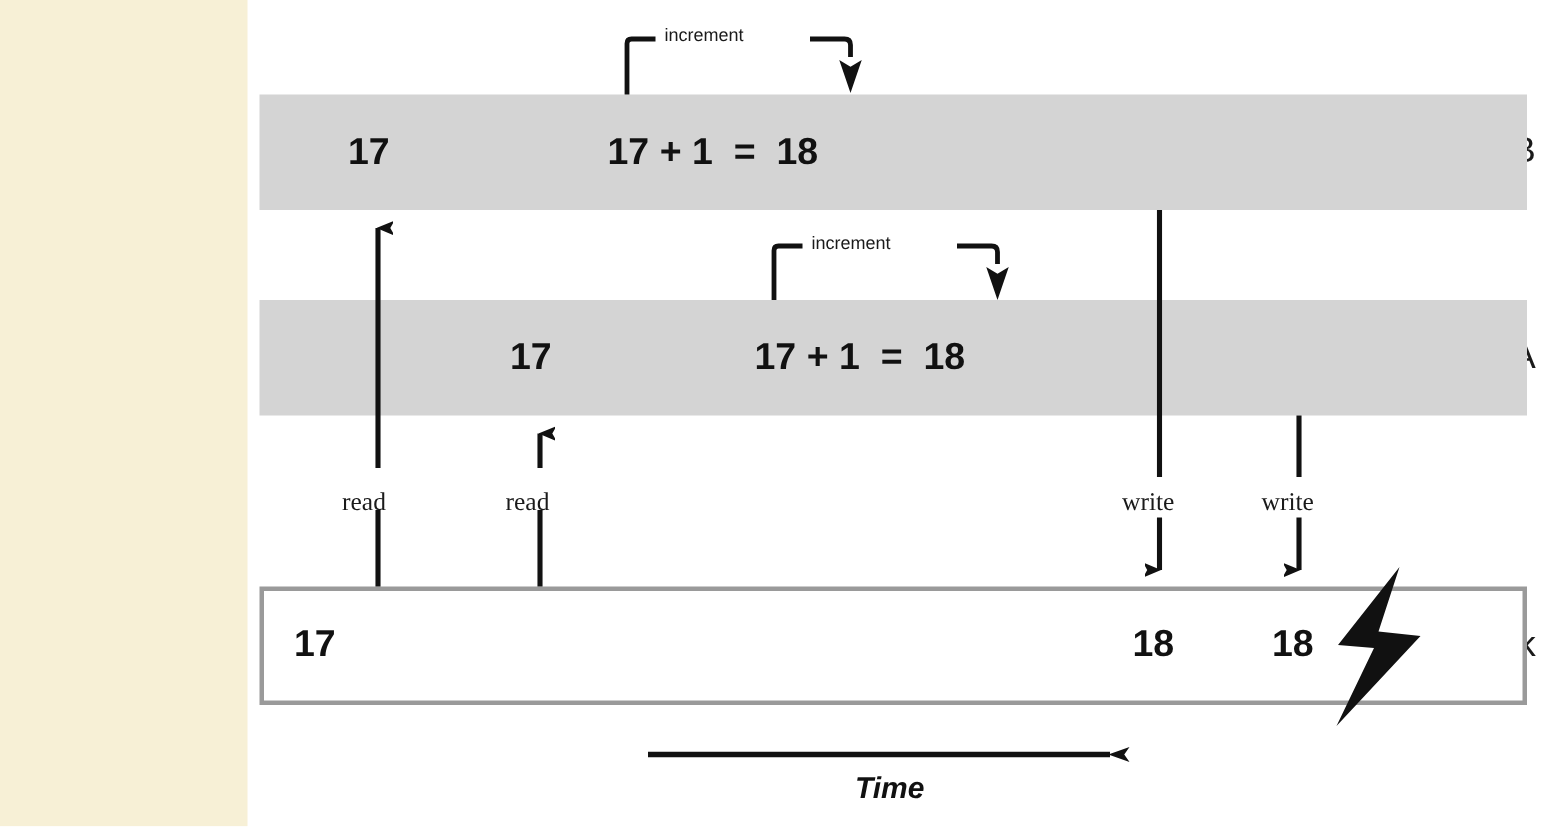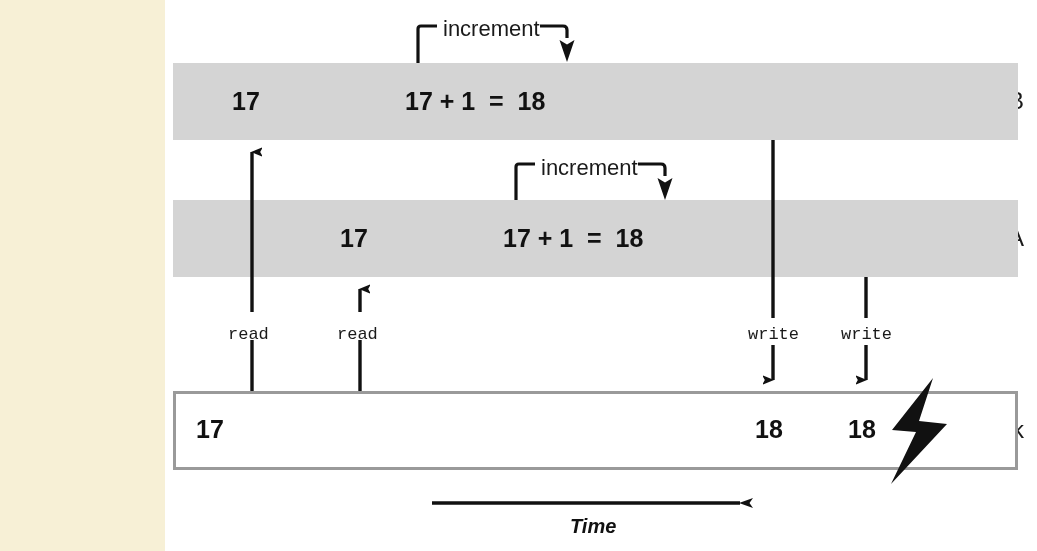--- a/index.html
+++ b/index.html
@@ -73,25 +73,25 @@
     font-size: 25px;
     font-weight: bold;
     color: #111111;
     font-family: "Liberation Sans", sans-serif;
   }
 
   .op-label {
     position: absolute;
     font-size: 17px;
     color: #1a1a1a;
-    font-family: Liberation Mono, monospace;
+    font-family: Liberation Serif, serif;
   }
   .bracket-label {
     position: absolute;
-    font-size: 22px;
+    font-size: 12px;
     color: #1a1a1a;
     font-family: "Liberation Sans", sans-serif;
   }
   #time-label {
     position: absolute;
     font-size: 20px;
     font-weight: bold;
     color: #111111;
     font-family: "Liberation Sans", sans-serif;
     font-style: italic;

